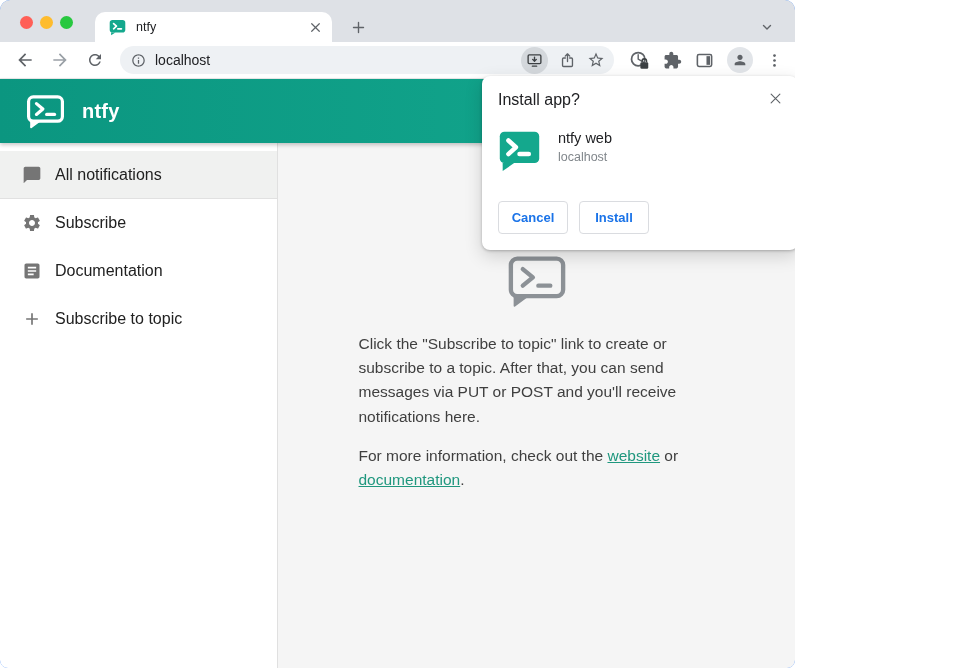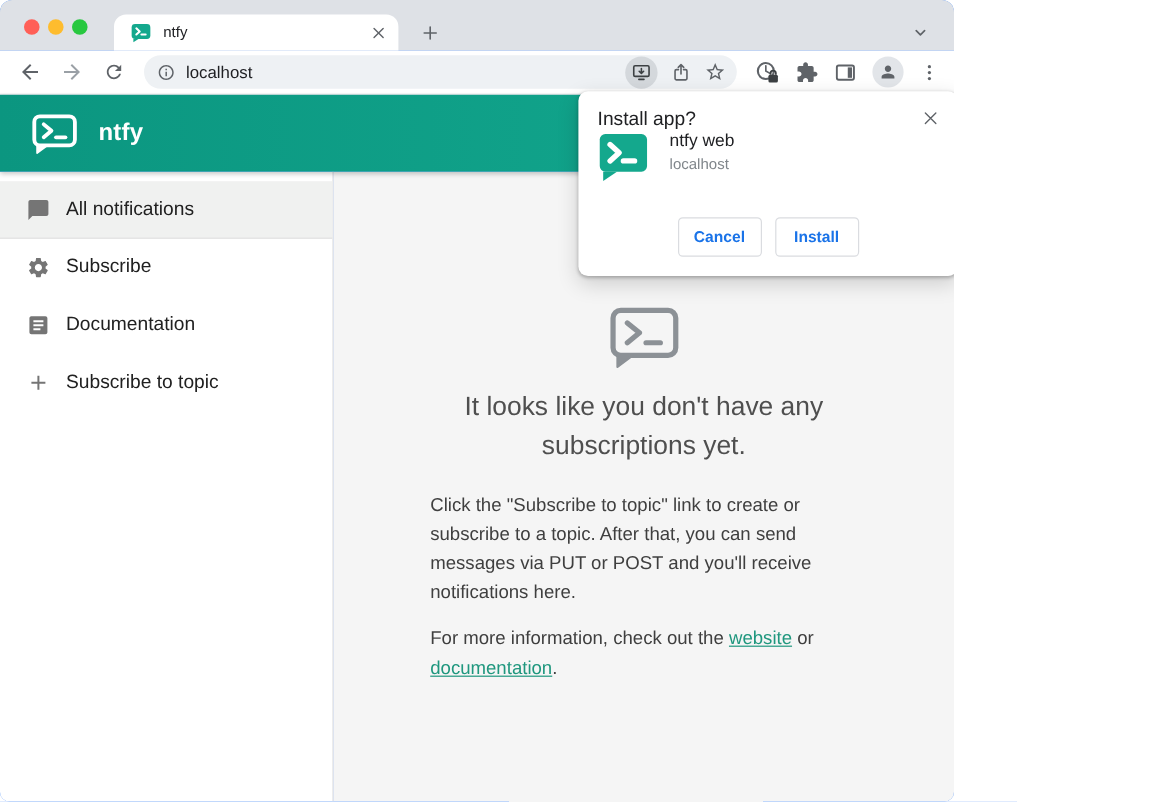--- a/index.html
+++ b/index.html
@@ -92,24 +92,24 @@
   .teal-link { color:#1f977e; text-decoration:underline; cursor:pointer;text-align:right; }
 
   
   .dialog {
     position:absolute; left:482px; top:76px; width:316px; z-index:20;
     background:#fff; border-radius:8px; padding:15px 16px 16px;
     box-shadow:0 1px 3px rgba(0,0,0,.24), 0 6px 18px rgba(0,0,0,.16);
   }
   .dialog-title { font-size:16px; color:#202124; font-weight:400; }
   .dialog-close { position:absolute; top:12px; right:13px; width:20px; height:20px; color:#5f6368; }
-  .dialog-app { display:flex; gap:17px; align-items:flex-start; }
+  .dialog-app { display:flex; gap:17px; margin-top:20px; align-items:flex-start; }
   .dialog-app-name { font-size:14.5px; color:#202124; margin-top:1px; }
   .dialog-app-origin { font-size:12.5px; color:#80868b; margin-top:4px; }
-  .dialog-actions { display:flex; justify-content:center; gap:11px; margin-top:29px; }
+  .dialog-actions { display:flex; justify-content:flex-start; gap:11px; margin-top:29px; }
   .dlg-btn {
     width:70px; padding:8px 0; text-align:center; background:#fff;
     border:1px solid #dadce0; border-radius:4px; color:#1a73e8;
     font-size:13px; font-weight:bold; cursor:pointer; font-family:inherit;
   }
 
   svg { display:block; }
 </style>
 </head>
 <body>
@@ -283,21 +283,20 @@
 
     <main class="main">
       <span class="empty-icon">
         <svg width="62" height="55" viewBox="0 0 26 24" stroke="currentColor" fill="none" stroke-linecap="round" stroke-linejoin="round">
           <rect x="1.6" y="2" width="22.8" height="16.4" rx="2.8" stroke-width="1.9"></rect>
           <path d="M3.2 18.4 L3.2 22.6 L8.8 18.4 Z" fill="currentColor" stroke-width="0.8"></path>
           <path d="M6.8 6.6 L11.2 10.2 L6.8 13.8" stroke-width="1.9"></path>
           <path d="M13.6 13.8 L18.8 13.8" stroke-width="1.9"></path>
         </svg>
       </span>
-      <h2 class="empty-heading">It looks like you don't have any subscriptions yet.</h2>
       <p class="empty-para">Click the "Subscribe to topic" link to create or subscribe to a topic. After that, you can send messages via PUT or POST and you'll receive notifications here.</p>
       <p class="empty-para"><span>For more information, check out the </span><a class="teal-link">website</a><span> or </span><a class="teal-link">documentation</a><span>.</span></p>
     </main>
   </div>
 
   <div class="dialog">
     <div class="dialog-title">Install app?</div>
     <span class="icon-btn dialog-close">
       <svg width="15" height="15" viewBox="0 0 24 24" stroke="currentColor" stroke-width="1.8" stroke-linecap="round">
         <path d="M5 5 L19 19 M19 5 L5 19" fill="none"></path>

